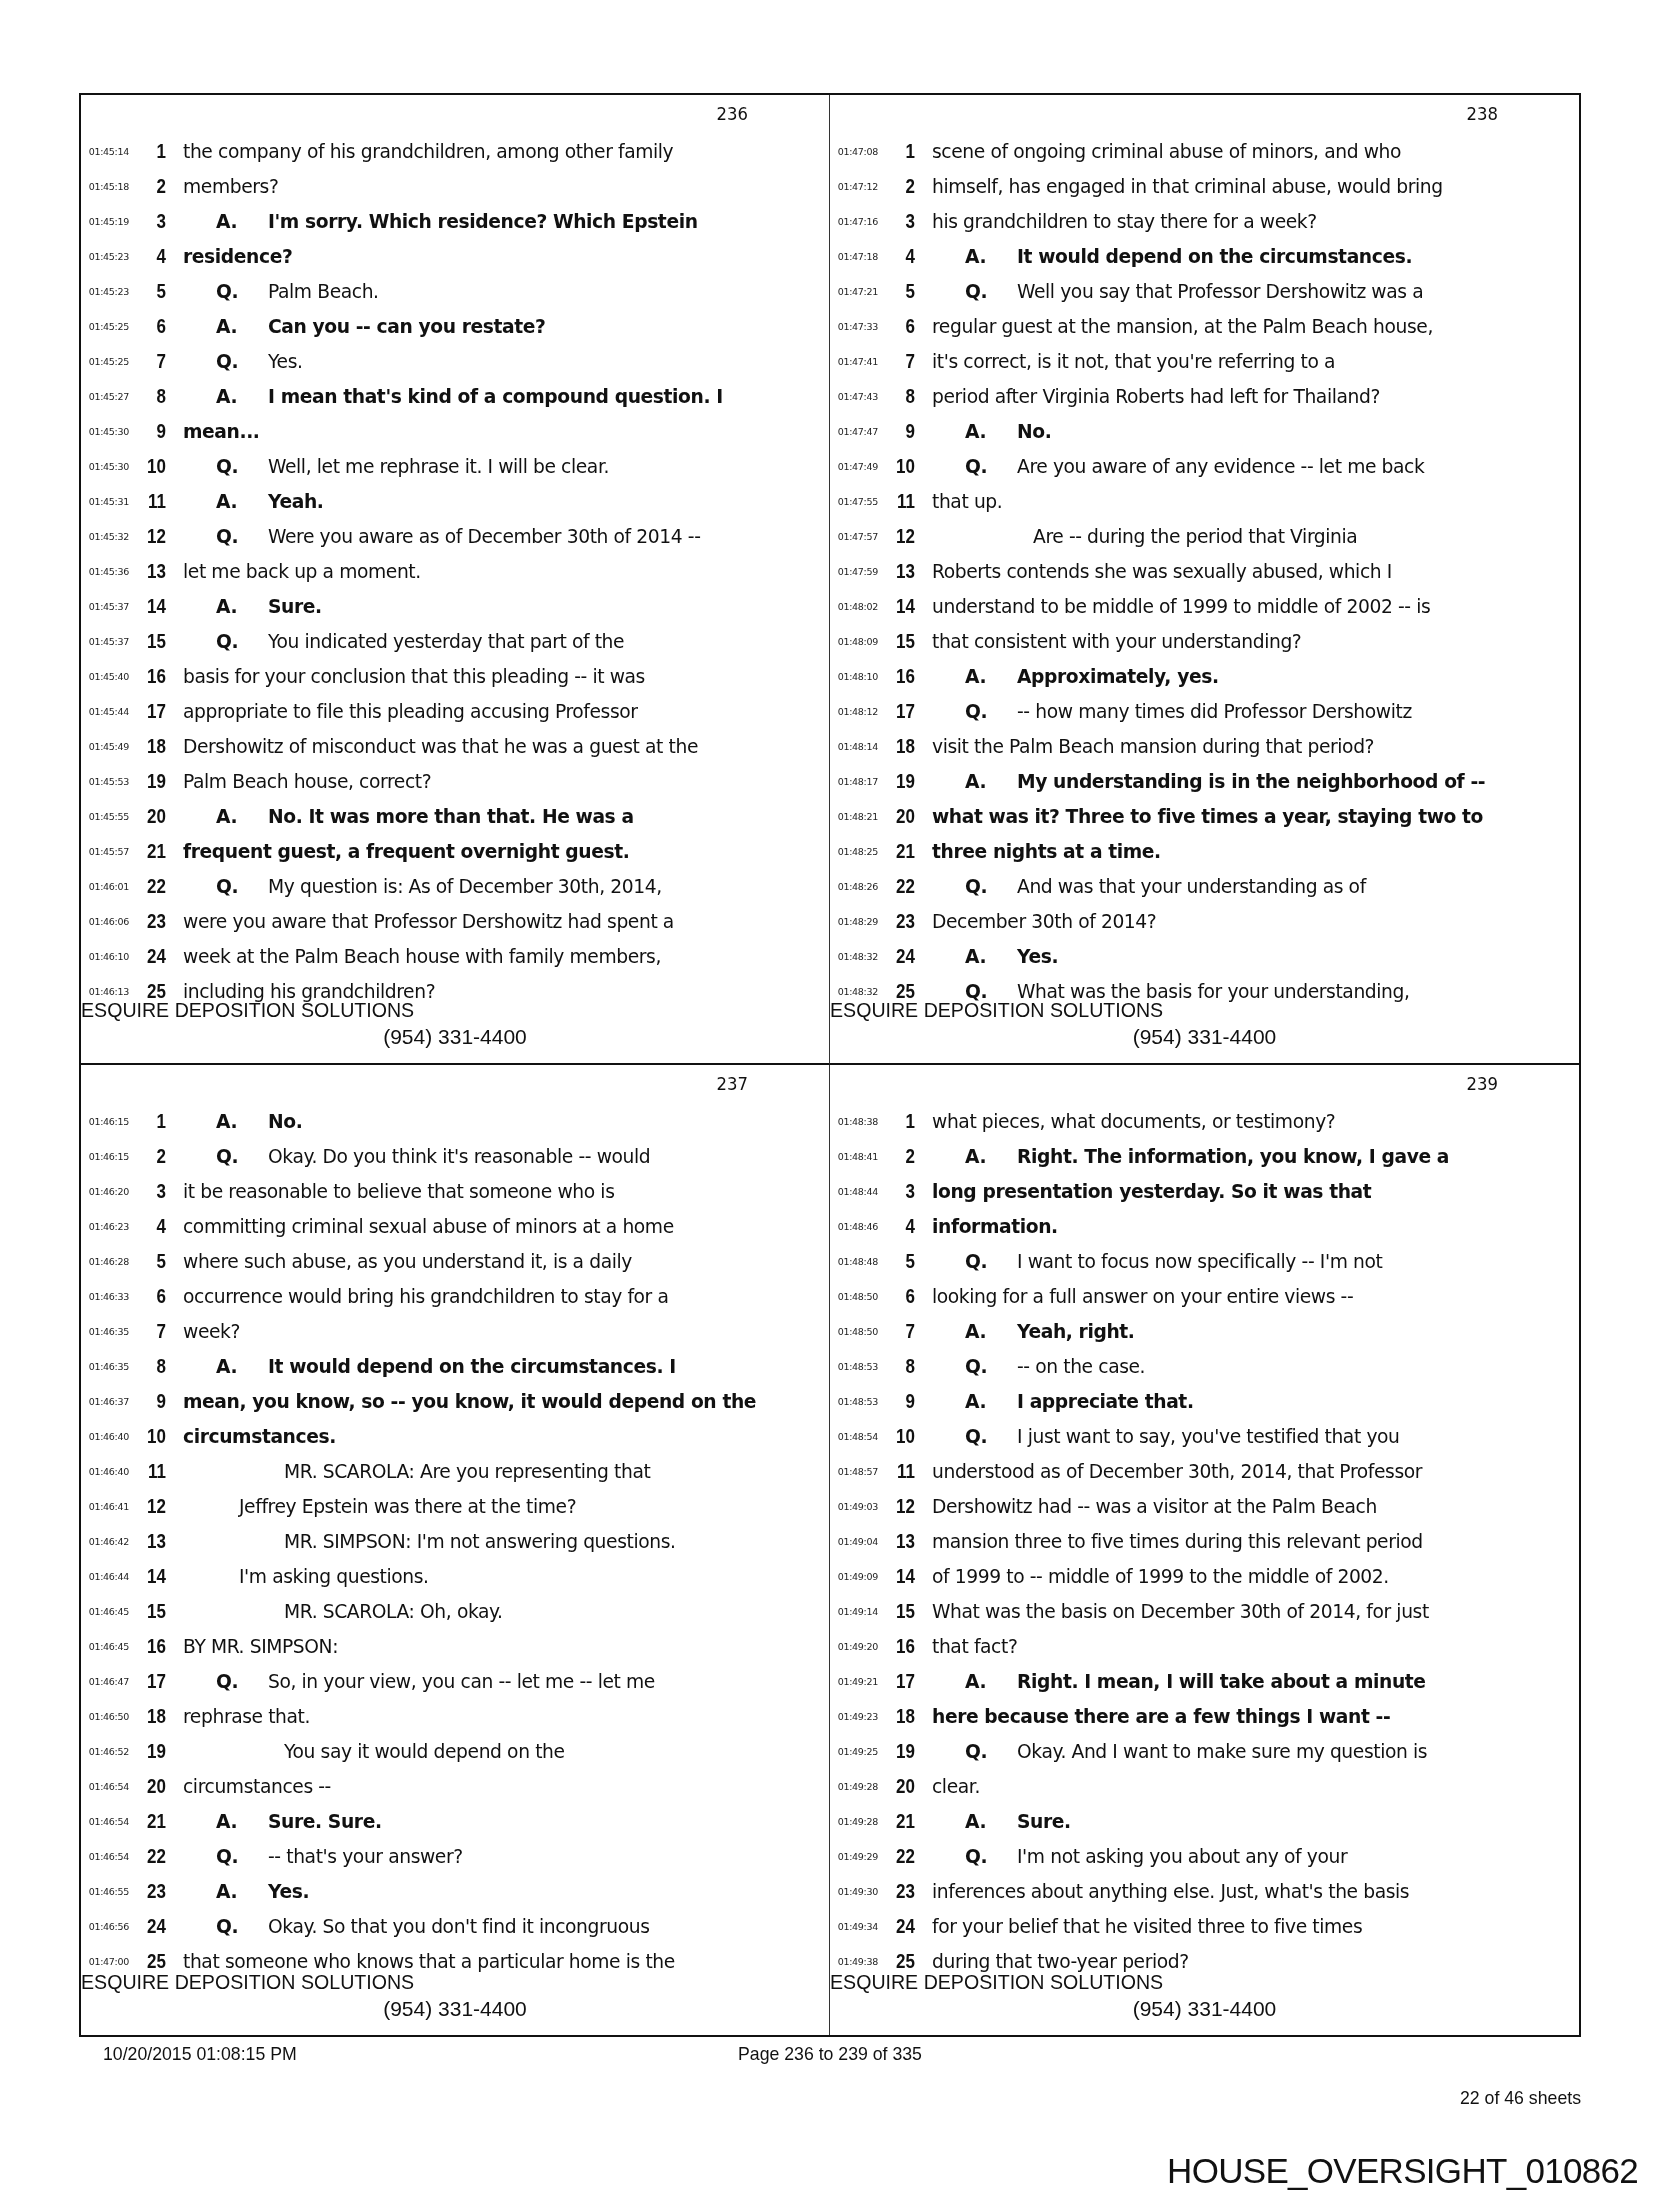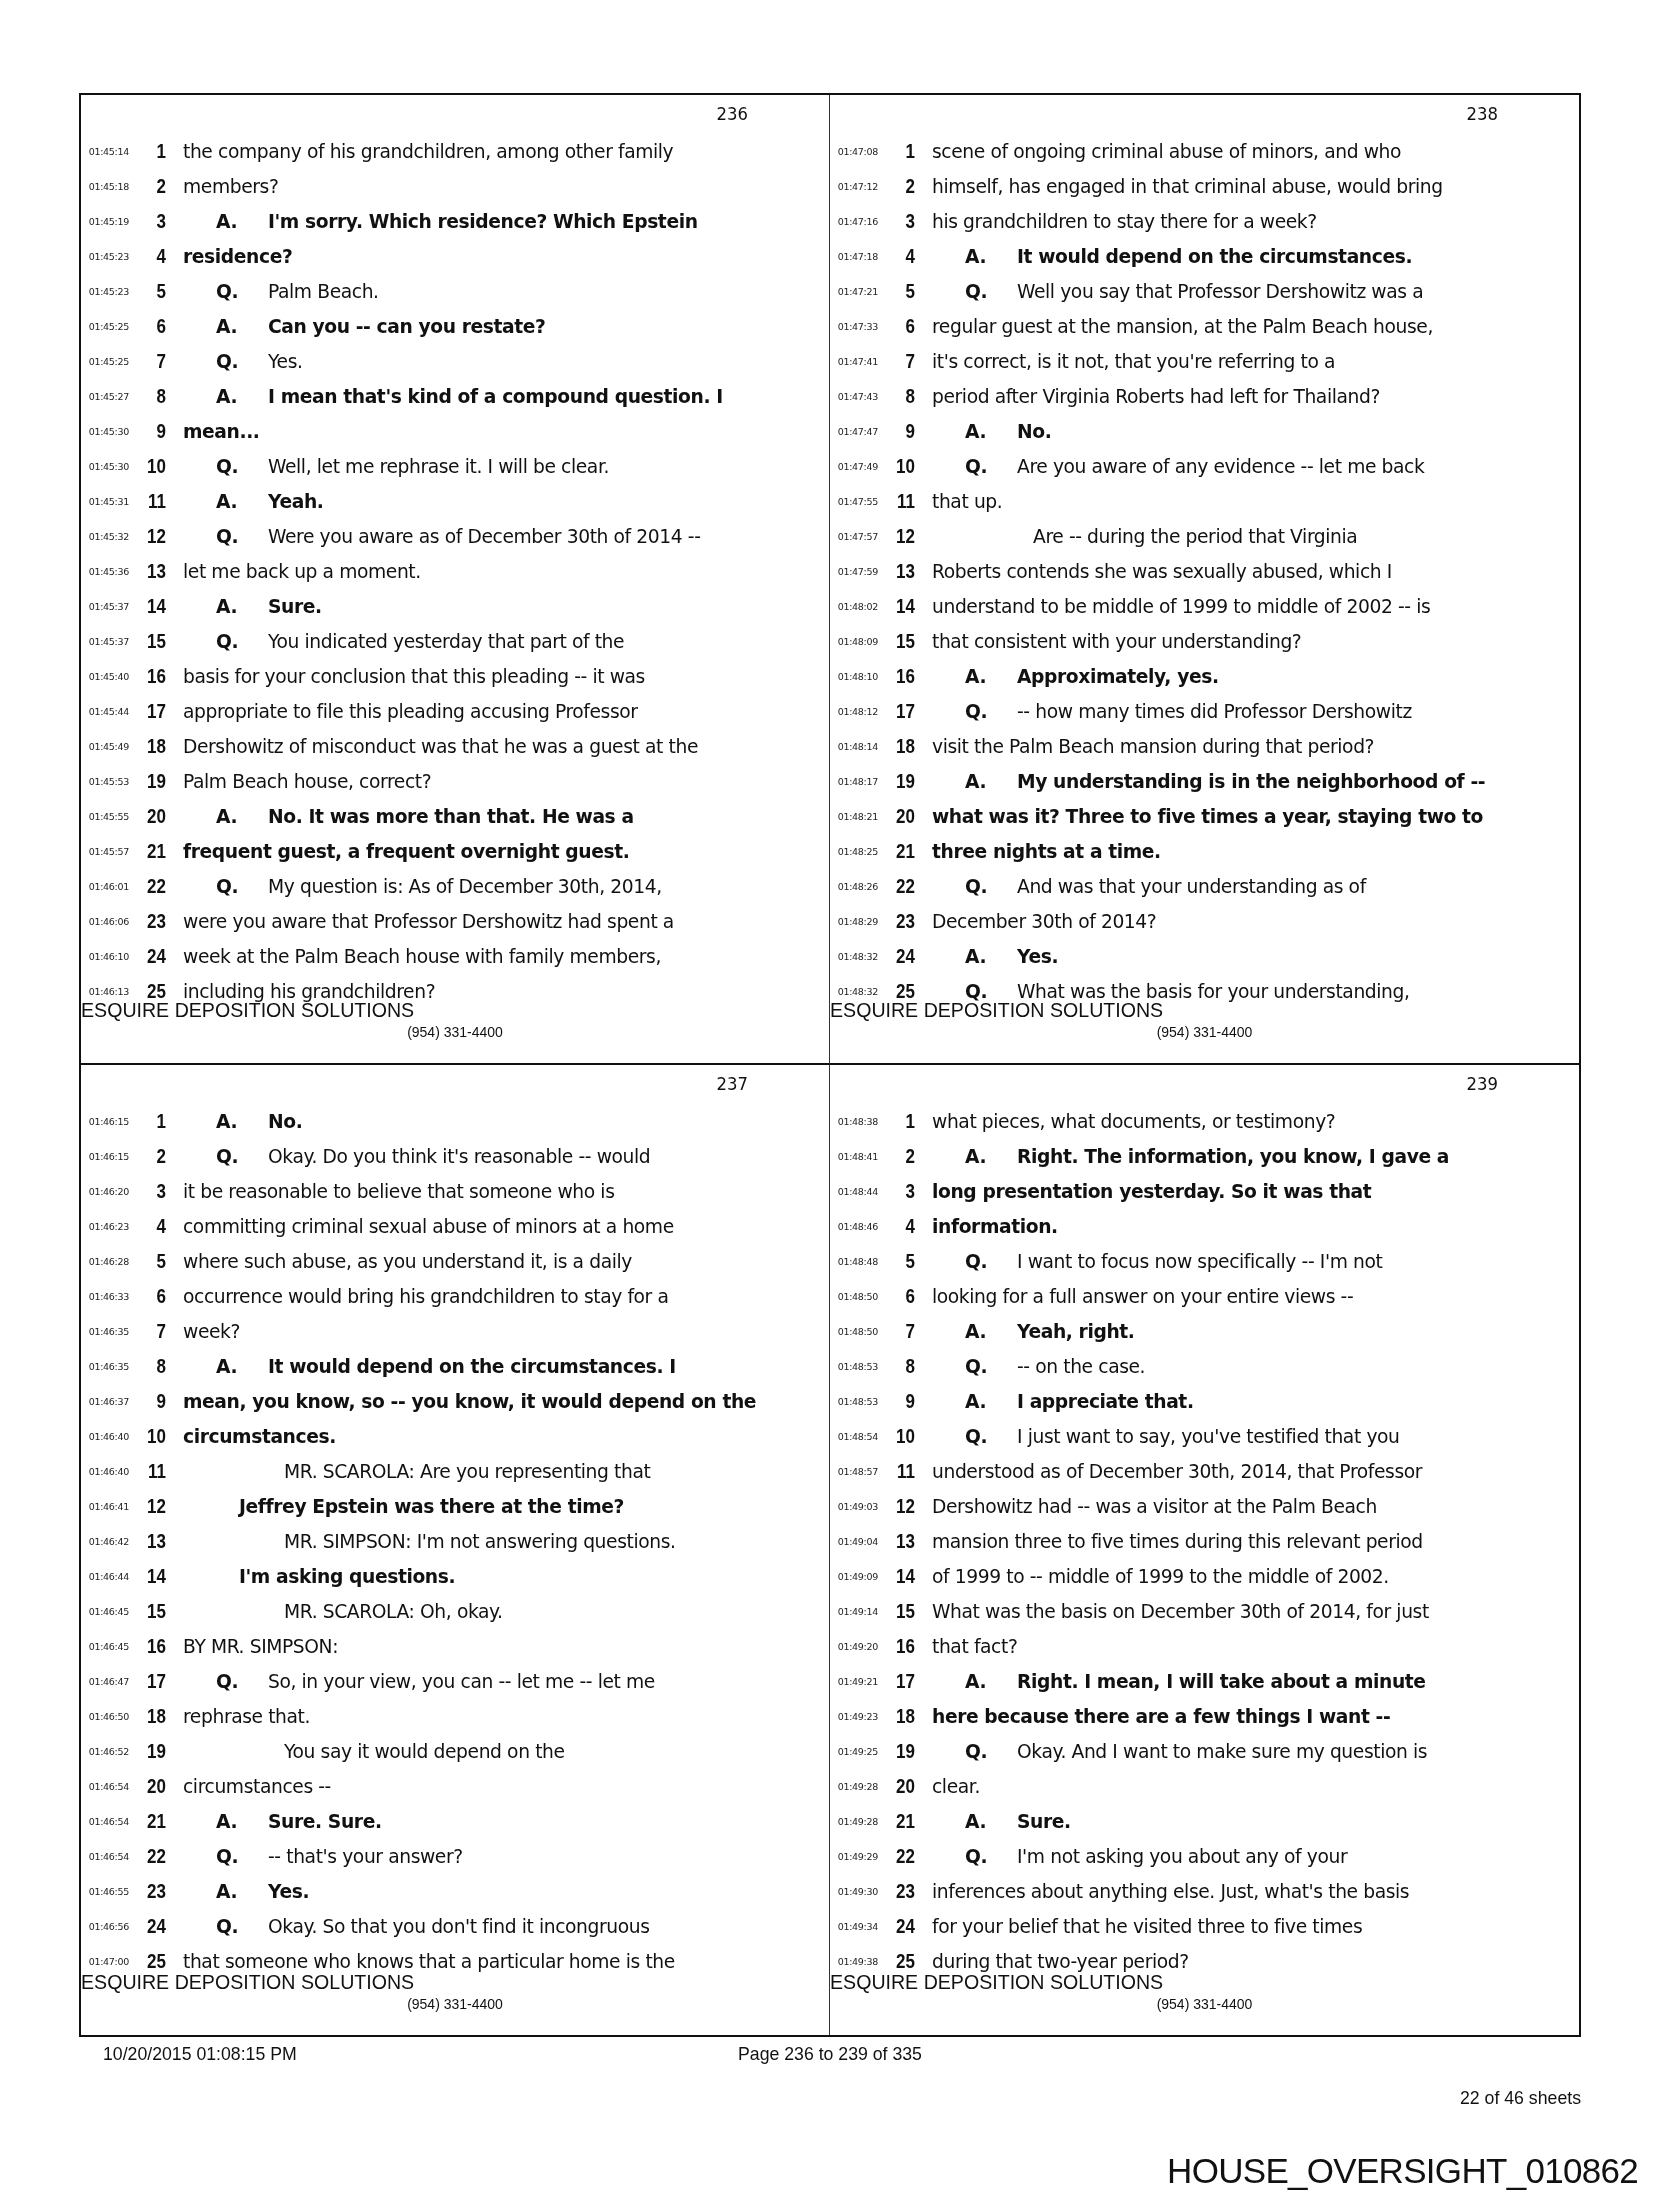--- a/index.html
+++ b/index.html
@@ -37,29 +37,29 @@
     font-family: "Liberation Sans", sans-serif;
     transform: scaleX(0.85); transform-origin: right center;
   }
   .txt {
     margin-left: 17px; font-size: 18.7px; letter-spacing: -0.4px;
     font-family: "DejaVu Sans", sans-serif;
   }
   .txt.bold { font-weight: bold; }
   .txt.indent-qa { margin-left: 50px; }
   .txt.indent-colloquy { margin-left: 118px; }
-  .txt.indent-cont { margin-left: 73px; font-weight: bold; }
+  .txt.indent-cont { margin-left: 73px; }
   .qa-label { display: inline-block; width: 52px; font-weight: bold; }
   .footer-co {
     position: absolute; left: 0; right: 0; bottom: 41px; text-align: left;
     font-size: 19.6px; font-family: "Liberation Sans", sans-serif;
   }
   .footer-ph {
-    position: absolute; left: 0; right: 0; bottom: 23px; text-align: center;
-    font-size: 14px; font-family: "Liberation Sans", sans-serif;
+    position: absolute; left: 0; right: 0; bottom: 14px; text-align: center;
+    font-size: 21px; font-family: "Liberation Sans", sans-serif;
   }
   .sheet-footer {
     position: absolute; top: 2044px; left: 79px; width: 1502px;
     font-size: 17.7px; font-family: "Liberation Sans", sans-serif;
   }
   .sheet-footer .left { position: absolute; left: 0; margin-left: 24px; }
   .sheet-footer .center { position: absolute; left: 0; right: 0; text-align: center; }
   .sheet-footer .right { position: absolute; right: 0; margin-top: 44px; }
   .bates {
     position: absolute; right: 31px; top: 2151px;

